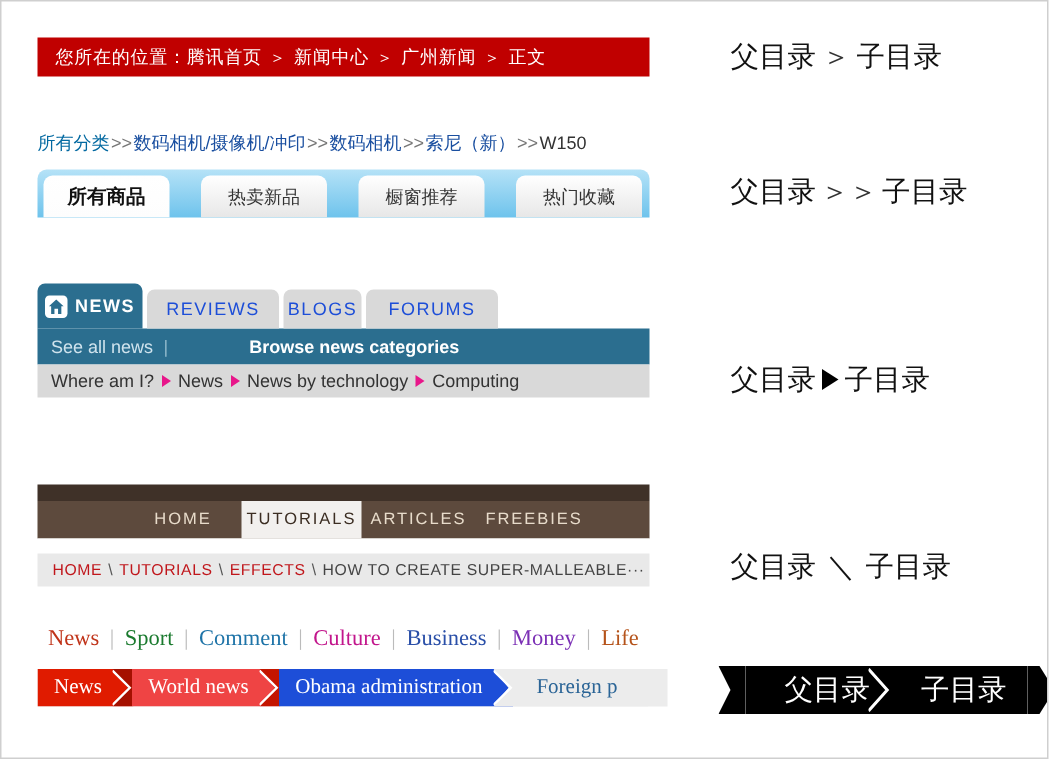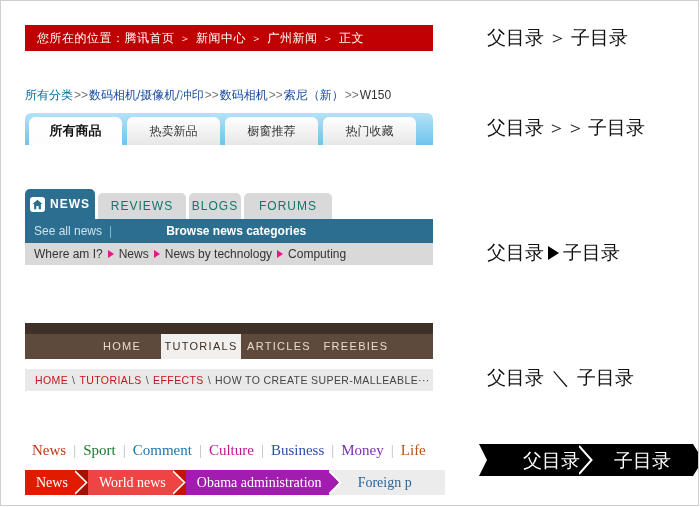--- a/index.html
+++ b/index.html
@@ -29,40 +29,40 @@
   #ex2crumb{left:24px;top:86px;width:420px;height:16px;
     font-size:12px;line-height:16px;white-space:nowrap;color:#666;}
   #ex2crumb .lnk{color:#0369a1;}
   #ex2crumb .lnk.blue2{color:#1a4fa0;}
   #ex2crumb .gt{color:#777;padding:0 1px;}
   #ex2crumb .plain{color:#333;}
 
   #ex2tabs{left:24px;top:112px;width:408px;height:32px;
     background:linear-gradient(#b5e2f7,#6ec3ec);
     border-radius:6px 6px 0 0;overflow:hidden;}
-  #ex2tabs .tabrow{display:flex;height:32px;padding-left:4px;box-sizing:border-box;}
+  #ex2tabs .tabrow{display:flex;height:32px;padding-left:4px;box-sizing:border-box;gap:16px;}
   #ex2tabs .tab{
     margin-top:4px;height:28px;line-height:28px;text-align:center;
     font-size:12px;color:#333;border-radius:6px 6px 0 0;
     background:linear-gradient(#ffffff,#e7e7e7);
     margin-right:5px;box-sizing:border-box;
   }
   #ex2tabs .tab.w1{width:93px;}
   #ex2tabs .tab.w2{width:93px;}
   #ex2tabs .tab.active{
     background:linear-gradient(#ffffff,#fdfdfd);
     font-weight:bold;font-size:13px;color:#111;
   }
 
   
   #ex3{left:24px;top:188px;width:408px;}
   #ex3 .tabbar{display:flex;height:30px;align-items:flex-end;}
   #ex3 .t{
     height:26px;line-height:26px;text-align:center;font-size:12px;
-    letter-spacing:1px;color:#0f766e;background:#d9d9d9;
+    letter-spacing:1px;color:#1d4ed8;background:#d9d9d9;
     border-radius:5px 5px 0 0;margin-right:3px;
   }
   #ex3 .t.active{
     background:#2b6e8f;color:#fff;font-weight:bold;height:30px;line-height:30px;
     display:flex;align-items:center;justify-content:center;gap:5px;
   }
   #ex3 .t.w-news{width:70px;}
   #ex3 .t.w-rev{width:88px;}
   #ex3 .t.w-blog{width:52px;}
   #ex3 .t.w-for{width:88px;}
@@ -106,35 +106,35 @@
   #ex4 .crumb{
     height:22px;background:#e9e9e9;font-size:10.5px;line-height:22px;
     padding-left:10px;box-sizing:border-box;color:#333;white-space:nowrap;
     letter-spacing:.4px;
   }
   #ex4 .crumb .r{color:#c0161b;}
   #ex4 .crumb .bs{color:#555;padding:0 4px;}
   #ex4 .crumb .cur{color:#444;}
 
   
-  #ex5{left:24px;top:436px;width:420px;}
+  #ex5{left:24px;top:412px;width:420px;}
   #ex5 .links{font-size:15px;white-space:nowrap;line-height:26px;
     font-family:"Liberation Serif","DejaVu Serif",serif;}
   #ex5 .links a{text-decoration:none;padding:0 7px;}
   #ex5 .links .bar{color:#bbb;font-size:15px;}
   #ex5 .chevrow{margin-top:7px;height:25px;display:flex;
     white-space:nowrap;background:#ececec;overflow:hidden;}
   .chev{
     position:relative;height:25px;line-height:25px;color:#fff;
     font-size:14px;font-family:"Liberation Serif","DejaVu Serif",serif;
     padding-left:11px;padding-right:20px;box-sizing:border-box;
   }
   .chev.c1{background:#e01b00;}
   .chev.c2{background:#ef4444;}
-  .chev.c3{background:#a21caf;}
+  .chev.c3{background:#1d4ed8;}
   .chev.c4{background:#ececec;color:#2a6496;padding-left:16px;}
   .chev .notch{
     position:absolute;right:-1px;top:0;width:14px;height:25px;
   }
 
   
   .annot{
     font-size:19px;color:#111;white-space:nowrap;
     font-family:"DejaVu Sans","Liberation Sans",sans-serif;
   }

